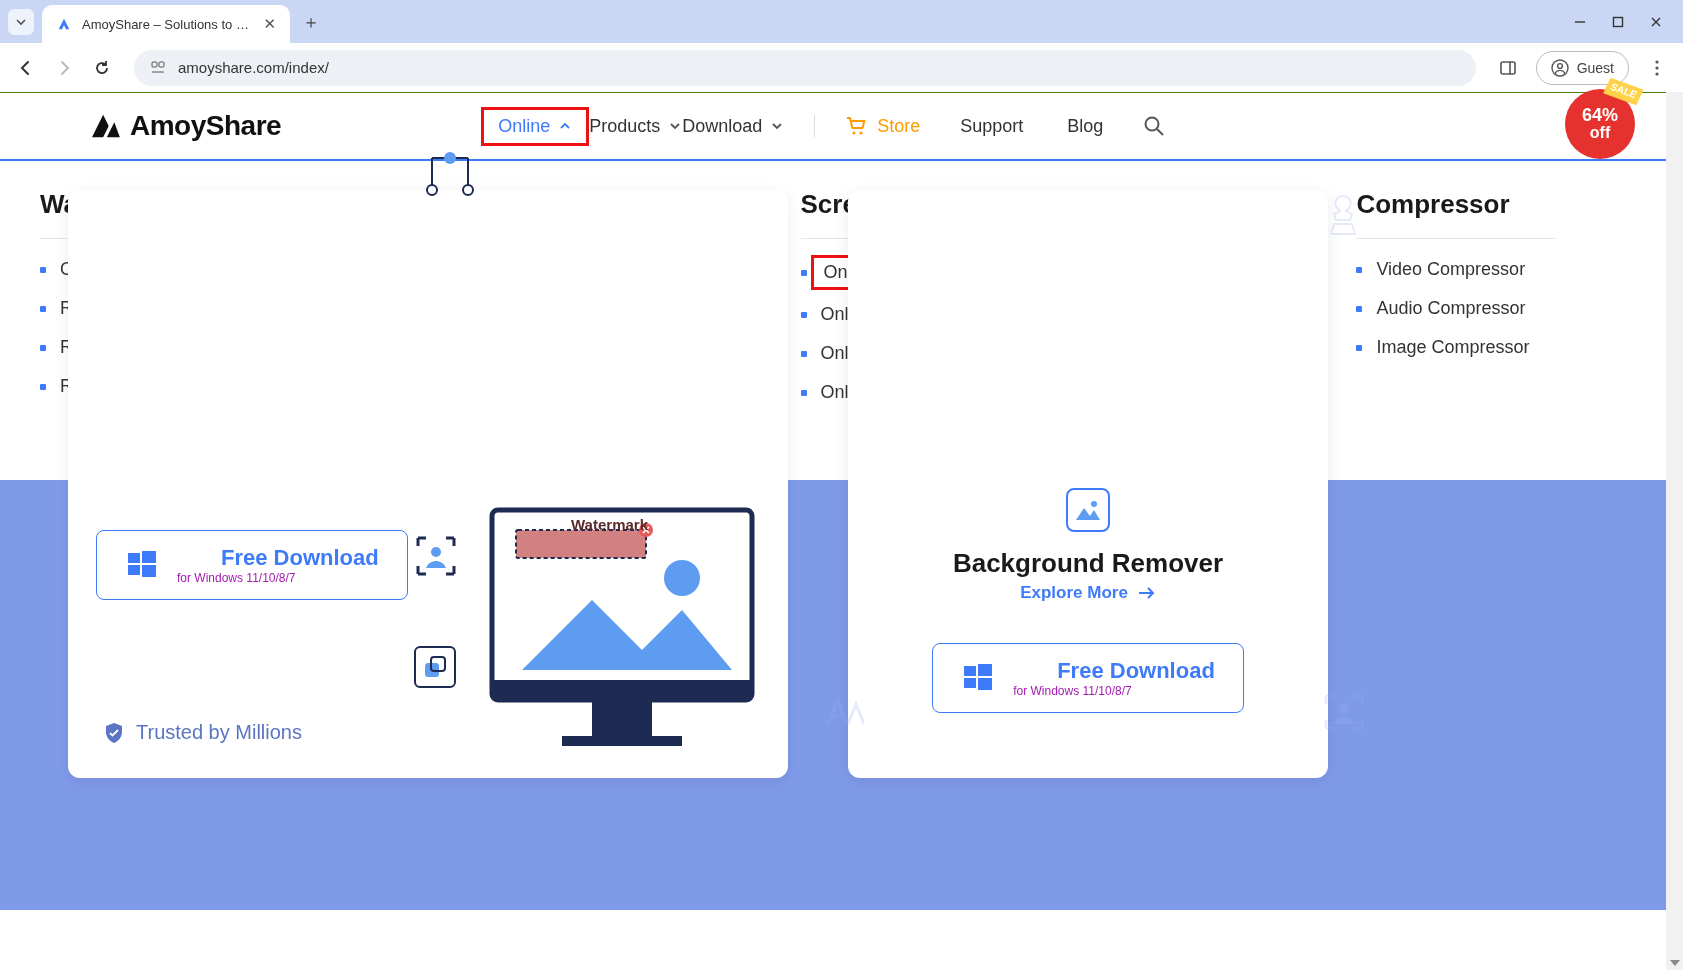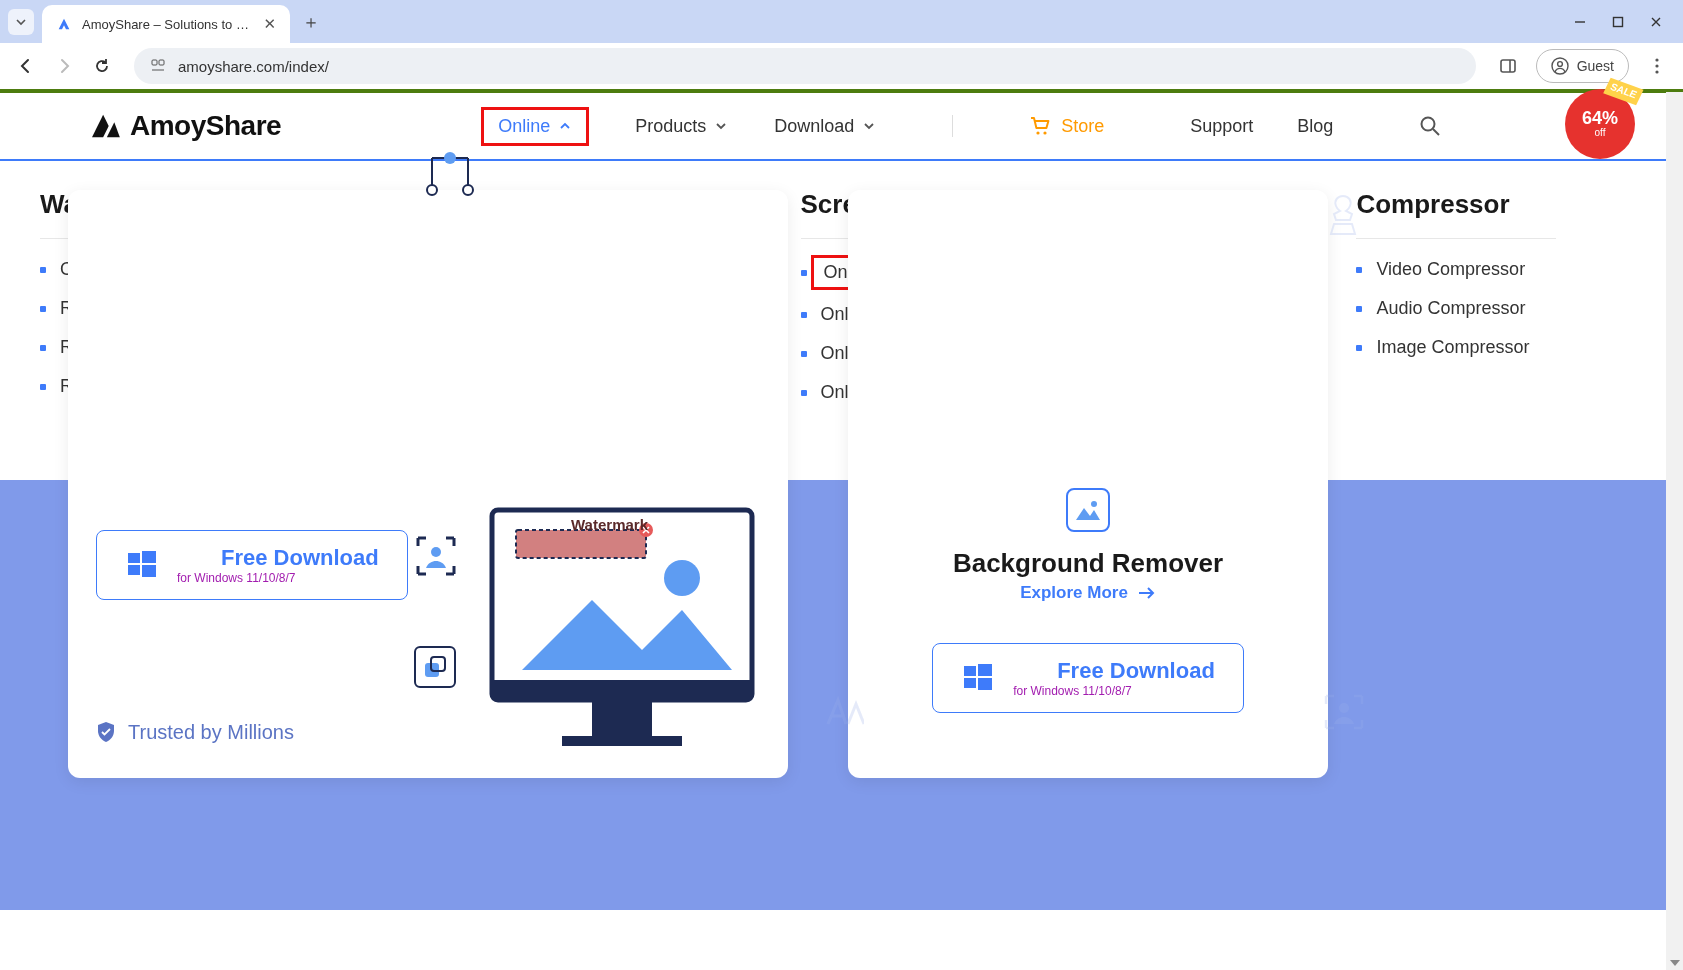--- a/index.html
+++ b/index.html
@@ -8,44 +8,44 @@
 
 .chrome-top { height: 43px; background: #c9d7f5; display: flex; align-items: center; padding: 0 8px; }
 .tab-dropdown { width: 26px; height: 26px; border-radius: 6px; background: #eef2fb; display: flex; align-items: center; justify-content: center; margin-right: 8px;}
 .tab { background: #fff; height: 38px; margin-top: 5px; border-radius: 10px 10px 0 0; display: flex; align-items: center; padding: 0 14px; gap: 10px; width: 248px; }
 .tab-favicon { width: 16px; height: 16px; }
 .tab-title { font-size: 13px; color: #333; flex: 1; white-space: nowrap; overflow: hidden; text-overflow: ellipsis; }
 .tab-close { font-size: 15px; color: #555; }
 .newtab { margin-left: 12px; color: #444; font-size: 18px; }
 .chrome-spacer { flex: 1; }
 .window-btn { width: 38px; height: 38px; display: flex; align-items: center; justify-content: center; color: #333; font-size: 14px;}
-.toolbar { height: 50px; background: #fff; border-bottom: 4px solid #4d7c0f; display: flex; align-items: center; padding: 0 10px; gap: 6px;}
+.toolbar { height: 50px; background: #fff; border-bottom: 1px solid #4d7c0f; display: flex; align-items: center; padding: 0 10px; gap: 6px;}
 .nav-btn { width: 32px; height: 32px; display: flex; align-items: center; justify-content: center; color: #555; border-radius: 50%; }
 .nav-btn.disabled { color: #bbb; }
 .address-bar { flex: 1; height: 36px; background: #edf0f4; border-radius: 18px; display: flex; align-items: center; padding: 0 14px; gap: 10px; margin: 0 10px;}
 .addr-icon { width: 20px; height: 20px; display:flex; align-items:center; justify-content:center; color:#555; font-size:14px;}
 .addr-url { font-size: 15px; color: #333; }
 .guest-pill { border:1px solid #bbb; border-radius: 18px; height: 34px; padding: 0 14px; display:flex; align-items:center; gap:8px; color:#444; font-size:14px; margin: 0 6px;}
 .kebab { width: 32px; height: 32px; display:flex; align-items:center; justify-content:center; color:#555;}
 
 
 .site-header { height: 68px; background:#fff; border-bottom: 2px solid #3e7bfa; display:flex; align-items:center; padding: 0 90px 0 90px; position:relative; }
 .logo { display:flex; align-items:center; gap:10px; font-size: 28px; font-weight: 800; color:#111; letter-spacing:-0.5px;}
 .logo-mark { width: 30px; height: 26px; }
-.nav { display:flex; align-items:center; gap: 46px; margin-left: 200px;}
+.nav { display:flex; align-items:center; margin-left: 200px;}
 .nav-item { display:flex; align-items:center; gap:8px; font-size: 18px; color:#333; cursor:pointer;}
 .nav-item.active { color:#3e7bfa; }
 .highlight-box { border: 3px solid #e11; padding: 6px 14px 6px 14px;}
 .chev { width:14px; height:14px; }
 .divider { width:1px; height: 22px; background:#ddd; margin: 0 30px;}
 .store { display:flex; align-items:center; gap:10px; color:#ff9a00; font-size:18px; font-weight:500;}
 .nav-right { display:flex; align-items:center; gap: 44px; margin-left: 40px;}
 .search-icon { width:22px; height:22px; color:#555; margin-left: 40px;}
 .sale-badge { position:absolute; right: 48px; top: -4px; width: 70px; height: 70px; display:flex; flex-direction:column; align-items:center; justify-content:center; background:#e6322e; border-radius:50%; color:#fff; font-weight:700; font-size:18px; line-height:1.05;}
-.sale-badge .off { font-size:10px; font-weight:400;}
+.sale-badge .off { font-size:16px; font-weight:700;}
 .sale-tag { position:absolute; top:-6px; right:-6px; background:#ffd24a; color:#fff; font-size:10px; font-weight:700; padding:3px 4px; transform:rotate(20deg) skew(-6deg); }
 
 
 .mega { background:#fff; padding: 28px 40px 44px 40px; display:flex; gap: 56px; }
 .col { }
 .col-title { font-size: 26px; font-weight: 700; color:#1a1a1a; padding-bottom: 18px; border-bottom:1px solid #e7e7e7; display:inline-block; min-width:200px;}
 .col ul { list-style:none; margin-top: 20px; display:flex; flex-direction:column; gap: 18px;}
 .col li { display:flex; align-items:center; gap: 14px; font-size: 18px; color:#333;}
 .bullet { width:6px; height:6px; background:#3e7bfa; border-radius:1px; flex-shrink:0;}
 .badge { border-radius: 12px; padding: 2px 10px; font-size: 12px; font-weight:600; margin-left: 6px;}
@@ -55,21 +55,21 @@
 .red-box { border: 3px solid #e11; padding: 4px 10px; margin: -4px -10px;}
 
 
 .hero { background:#809aea; height: 430px; position:relative;}
 .card { position:absolute; background:#fff; border-radius: 12px; box-shadow: 0 4px 16px rgba(0,0,0,0.08);}
 .card-left { left:68px; top:-290px; width: 720px; height: 588px; padding: 0 28px 28px;}
 .card-right { left:848px; top:-290px; width: 480px; height: 588px; padding: 28px; text-align:center;}
 .dl-btn { border:1px solid #3e7bfa; border-radius:8px; padding: 14px 28px; display:inline-flex; align-items:center; gap: 18px; color:#3e7bfa;}
 .dl-btn .big { font-size: 22px; font-weight:700;margin-left:44px;}
 .dl-btn .sub { font-size: 12px; color:#a21caf;}
-.trusted { display:flex; align-items:flex-start; gap:12px; color:#5b74c4; font-size:20px; position:absolute; bottom:34px; left:28px;}
+.trusted { display:flex; align-items:center; gap:12px; color:#5b74c4; font-size:20px; position:absolute; bottom:34px; left:36px;}
 .monitor { position:absolute; right: 6px; bottom: 18px; width: 300px; height: 260px;}
 .overlap-icon { position:absolute; bottom: 90px; right: 332px; width:42px; height:42px; border:2px solid #1d2a52; border-radius:6px; display:flex; align-items:center; justify-content:center;}
 .person-frame { position:absolute; bottom: 200px; right: 330px; width:44px; height:44px;}
 .addtl-deco { position:absolute; top:-38px; right:308px; width:56px; height:46px;}
 
 .bg-title { font-size: 26px; font-weight:700; color:#1a1a1a;}
 .bg-sub { font-size: 16px; color:#444; margin-top: 10px;}
 .explore { color:#3e7bfa; font-weight:600; font-size:17px; margin-top: 4px; display:inline-flex; align-items:center; gap:10px;}
 .br-icon-placeholder { width: 44px; height: 44px; border:2px solid #3e7bfa; border-radius:8px; margin:0 auto; display:flex; align-items:center; justify-content:center;}
 .deco-small { position:absolute; opacity:0.25; }

